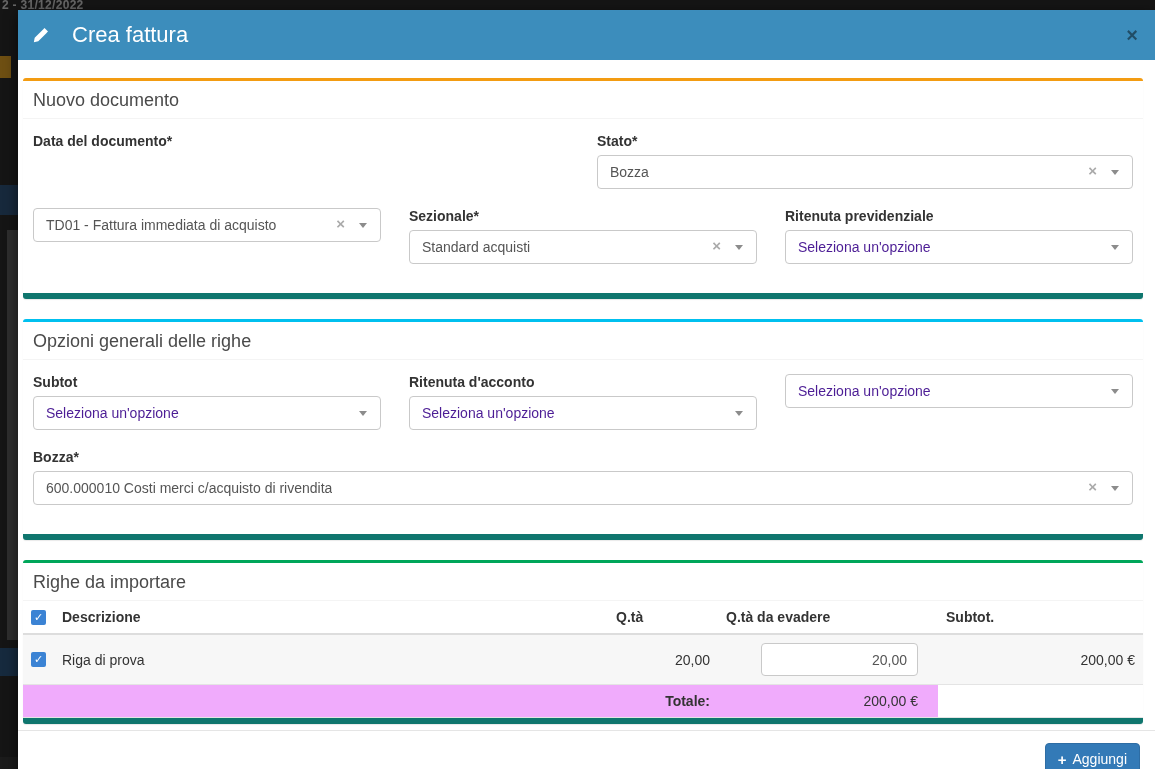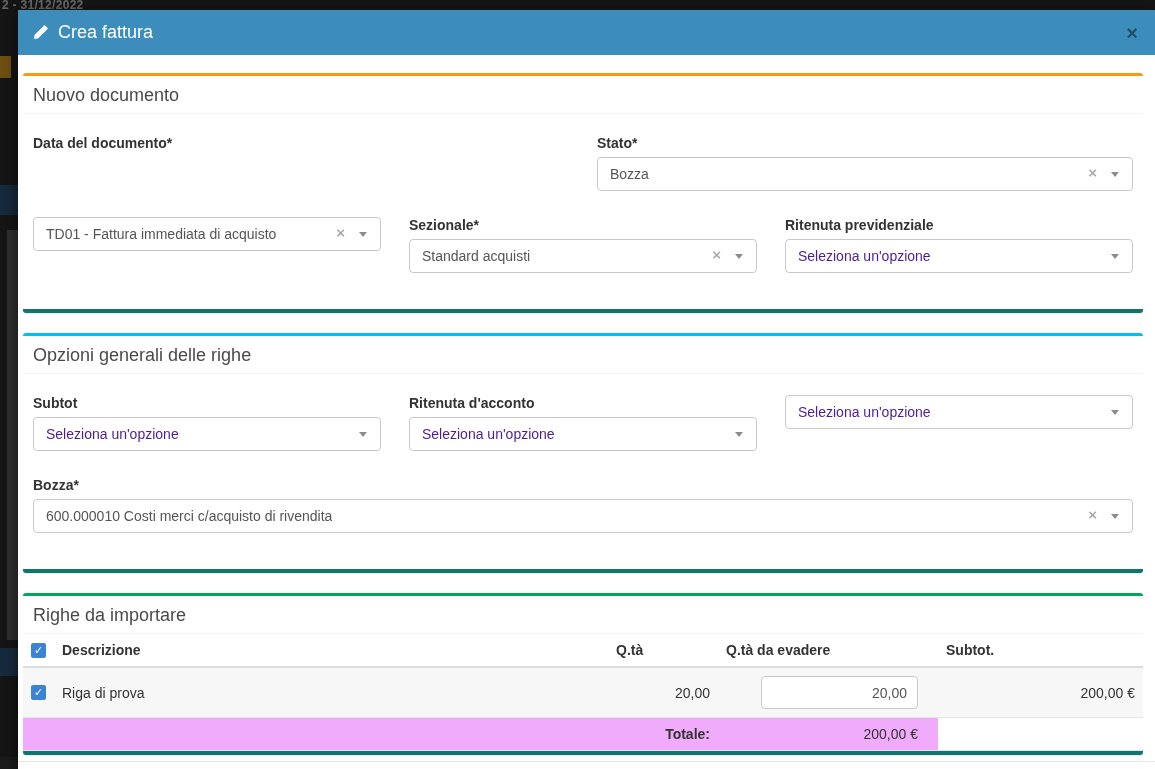--- a/index.html
+++ b/index.html
@@ -11,34 +11,34 @@
 
   
   .bg-toptext { position:absolute; top:-2px; left:2px; font-size:12px; font-weight:bold;
     color:rgba(255,255,255,.35); letter-spacing:.3px; white-space:nowrap; }
   .bg-block { position:absolute; }
 
   
   .modal { position:absolute; left:18px; top:10px; width:1137px;
     background:#fff; box-shadow:0 4px 14px rgba(0,0,0,.6); border-radius:1px; }
   .modal-header { color:#fff; padding:12px 15px; display:flex; align-items:center; }
-  .modal-title { font-size:18px; font-weight:400; display:flex; align-items:center; gap:10px; }
+  .modal-title { font-size:22px; font-weight:400; display:flex; align-items:center; gap:24px; }
   .pencil { width:15px; height:15px; }
   .close { margin-left:auto; background:none; border:none; cursor:pointer;
     font-size:20px; font-weight:bold; color:#000; opacity:.45; line-height:1; padding:0 2px; }
 
   .modal-body { padding:18px 12px 0 5px; }
 
   .box { background:#fff; border-top:3px solid #ccc; border-radius:3px;
-    border-bottom:4px solid #0f766e; box-shadow:0 1px 1px rgba(0,0,0,.09); margin-bottom:20px; }
+    border-bottom:6px solid #0f766e; box-shadow:0 1px 1px rgba(0,0,0,.09); margin-bottom:20px; }
   .box-header { padding:9px 10px 7px; border-bottom:1px solid #f4f4f4; }
   .box-title { font-size:18px; font-weight:400; color:#4a4a4a; }
   .box-body { padding:10px; }
 
-  .frow { display:flex; margin:11px -14px; }
+  .frow { display:flex; margin:4px -14px; }
   .col { padding:0 14px; }
   .c6 { width:50%; } .c4 { width:33.3333%; } .c12 { width:100%; }
   .form-group { margin-bottom:15px; }
   .form-group > label { display:block; font-size:14px; font-weight:bold; color:#333; margin-bottom:6px; }
 
   .control { position:relative; height:34px; border:1px solid #c9c9c9; border-radius:4px;
     background:#fff; font-size:14px; color:#555; display:flex; align-items:center; padding:0 12px; }
   input.control { width:100%; text-align:center; font-family:inherit; }
   .sel { padding-right:44px; cursor:pointer;text-align:right; }
   .sel .val { color:#555; white-space:nowrap; overflow:hidden; }

